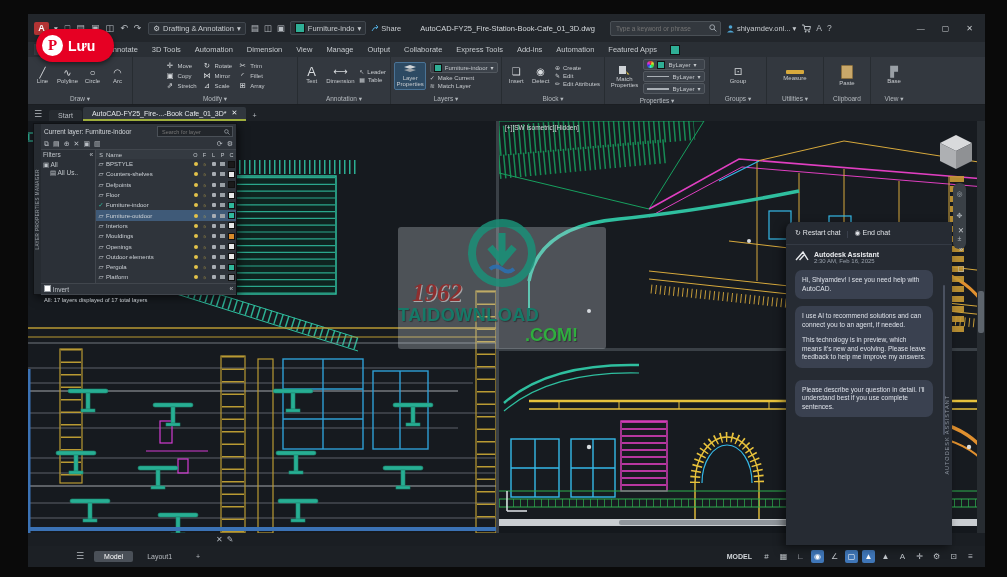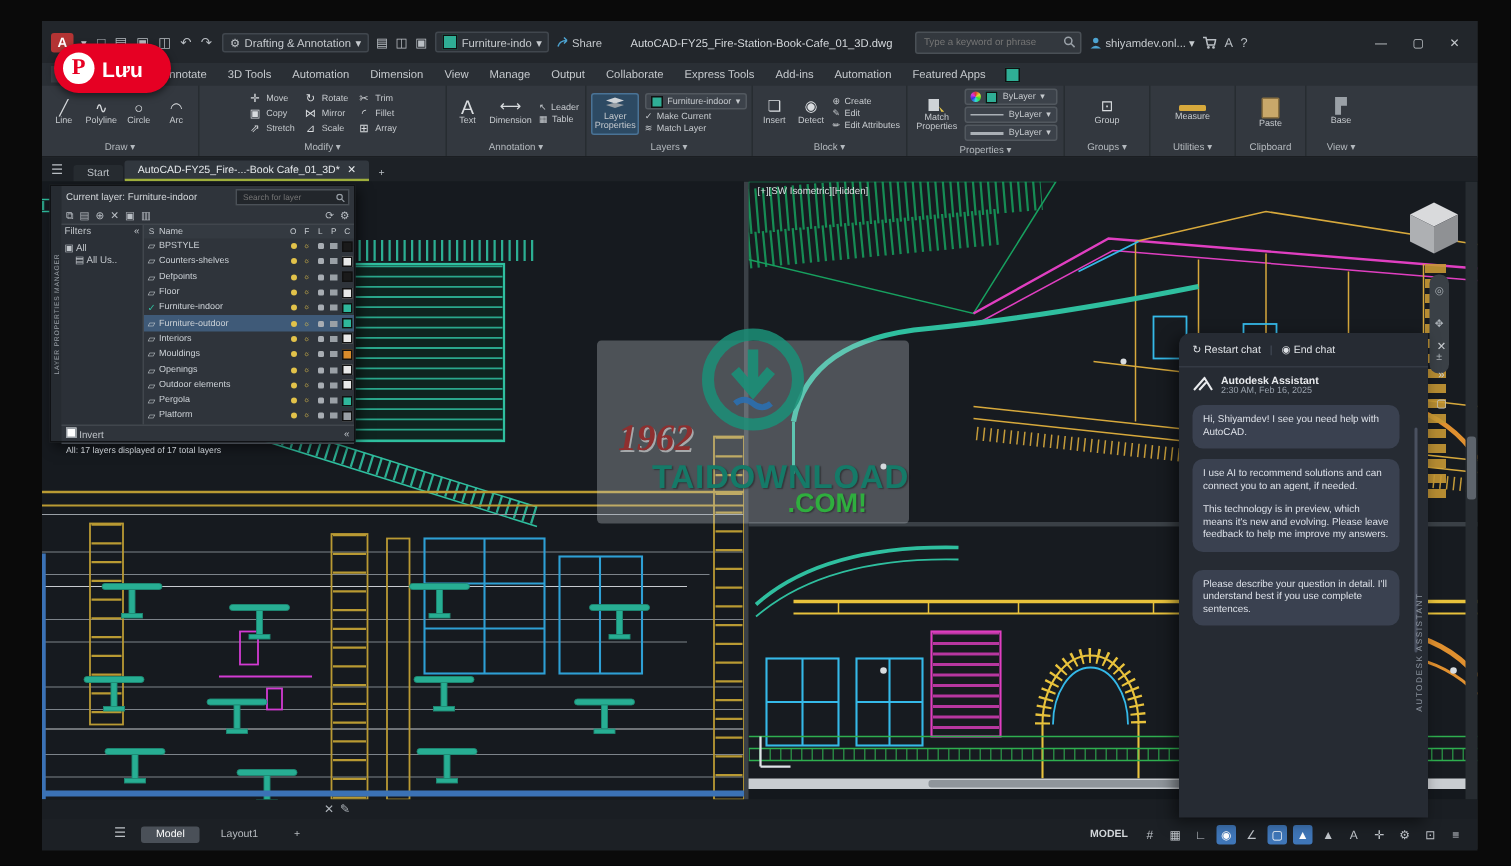--- a/index.html
+++ b/index.html
@@ -90,21 +90,21 @@
   .swt{width:5px;height:5px;display:inline-block;border:1px solid #111;}
   .pal-bot{display:flex;justify-content:space-between;align-items:center;padding:1px 3px;color:#c0c5ca;border-top:1px solid #41464d;}
   .pal-status{padding:2px 3px;color:#c3c8cd;border-top:1px solid #41464d;font-size:5.8px;}
   .cb{width:5px;height:5px;border:1px solid #9aa0a6;display:inline-block;background:#fff;}
 
   
   .wm{position:absolute;left:370px;top:106px;width:208px;height:122px;z-index:20;
       background:rgba(205,213,220,.30);border-radius:3px;}
   .wm-year{position:absolute;left:14px;top:52px;font-family:"Liberation Serif",serif;font-weight:bold;font-style:italic;
            font-size:25px;color:#8e2f2f;text-shadow:1px 1px 0 rgba(255,255,255,.5);}
-  .wm-name{position:absolute;left:0;top:78px;width:100%;text-align:right;font-weight:bold;font-size:22px;
+  .wm-name{position:absolute;left:0;top:78px;width:100%;text-align:left;font-weight:bold;font-size:18px;
            color:#157a68;letter-spacing:.5px;text-shadow:1px 1px 1px rgba(0,0,0,.35);}
   .wm-tld{position:absolute;right:28px;top:98px;font-weight:bold;font-size:18px;color:#2fae3e;
           text-shadow:1px 1px 1px rgba(0,0,0,.35);}
   .wm svg{position:absolute;left:66px;top:-12px;}
 
   
   .chat{position:absolute;left:758px;top:208px;width:166px;height:323px;background:#262b33;z-index:30;
         border-radius:8px 0 0 0;display:flex;flex-direction:column;box-shadow:-3px 3px 10px rgba(0,0,0,.5);}
   .chat-head{display:flex;align-items:center;gap:6px;padding:7px 9px;font-size:7px;color:#dfe2e6;border-bottom:1px solid #343a44;}
   .chat-body{flex:1;padding:6px 14px 4px 9px;overflow:hidden;position:relative;}

